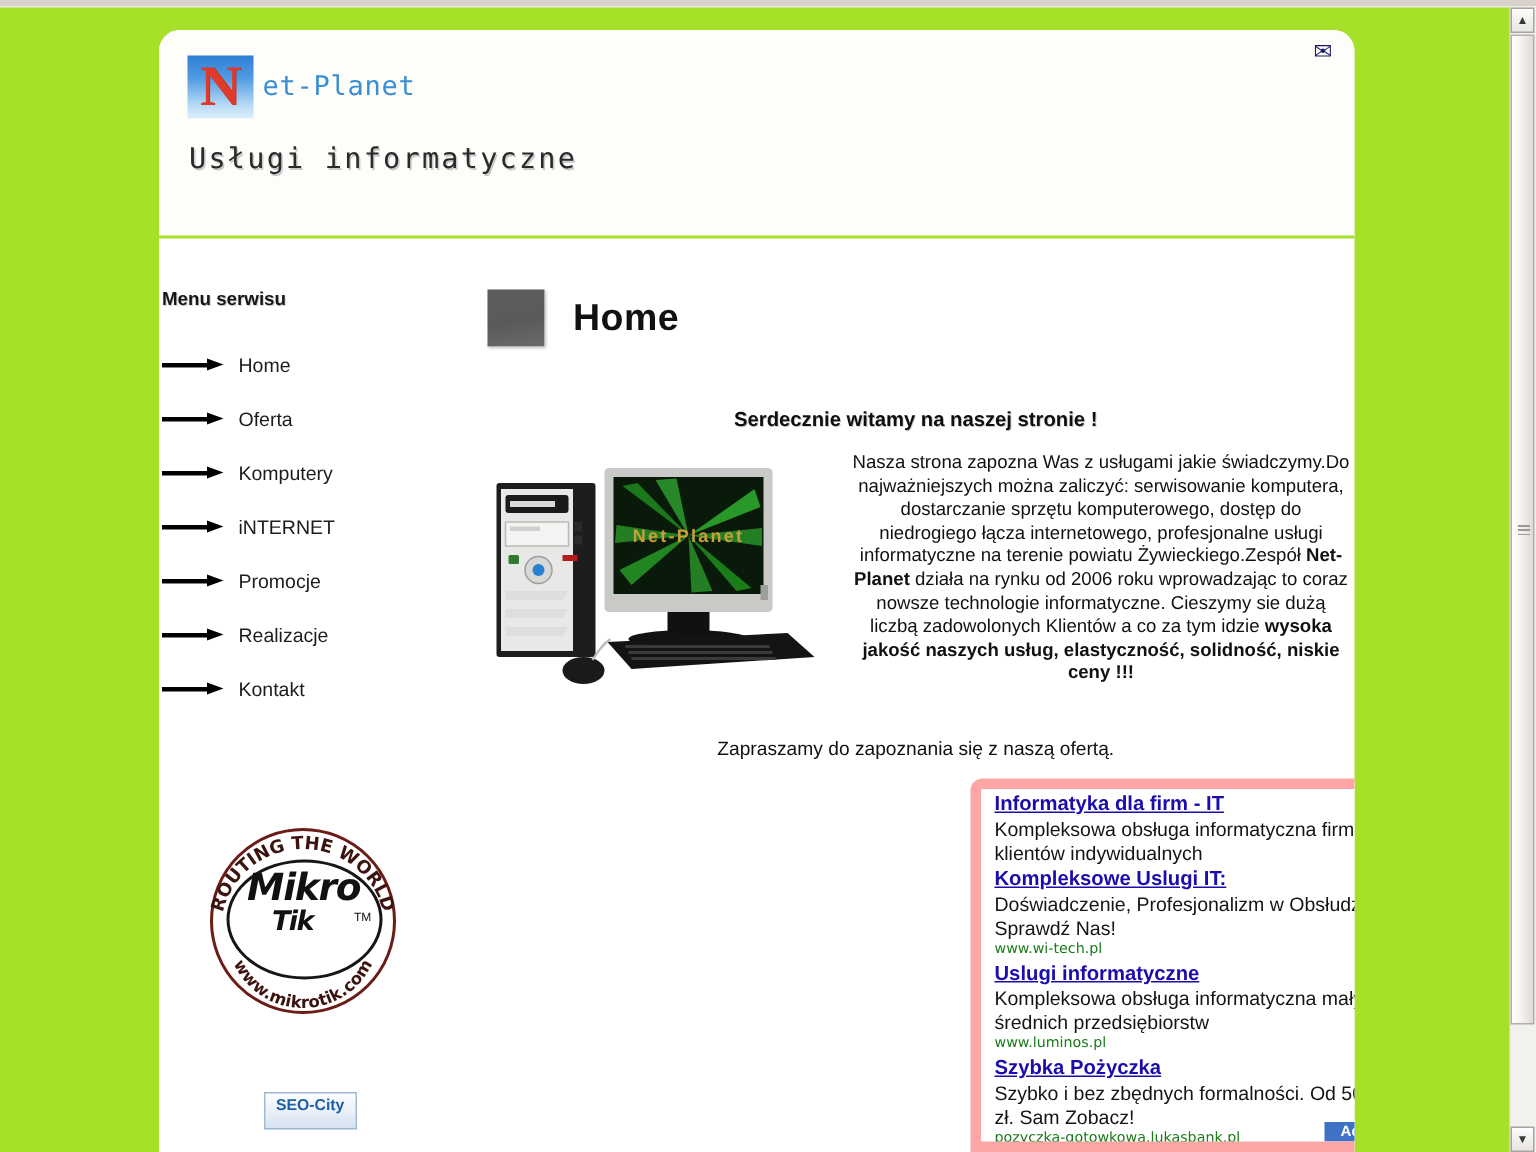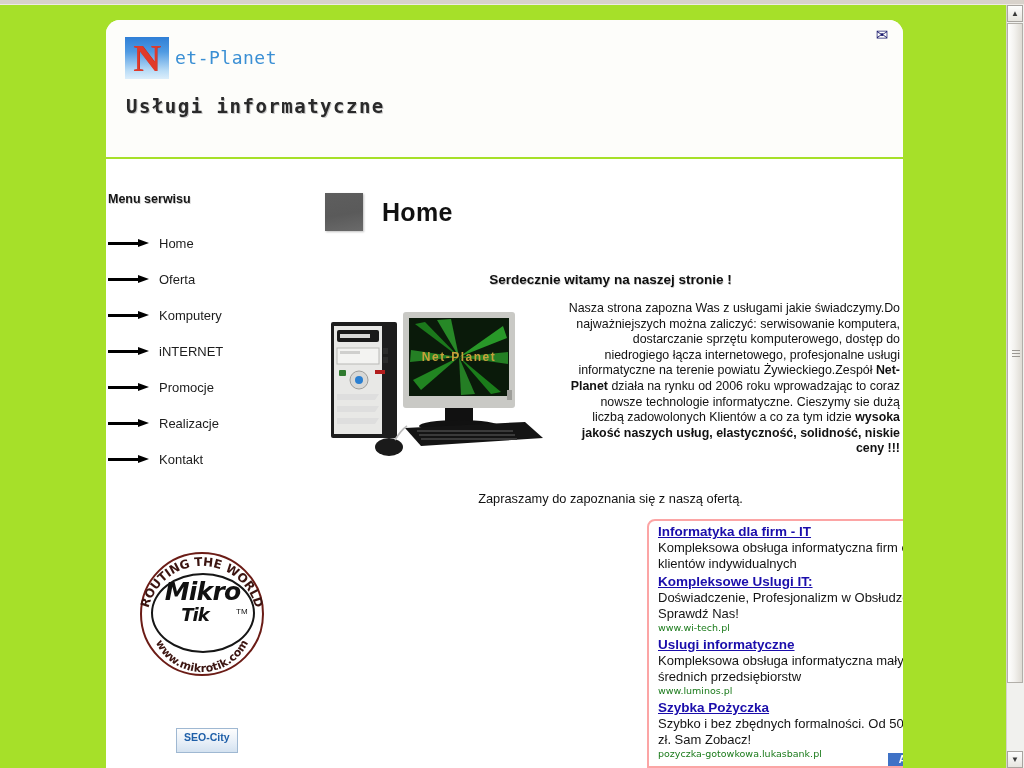--- a/index.html
+++ b/index.html
@@ -96,21 +96,21 @@
     letter-spacing: 0.5px;
     margin-left: 6px;
     padding-bottom: 2px;
   }
   .subtitle {
     position: absolute;
     left: 20px;
     top: 75px;
     font-family: "DejaVu Sans Mono", "Liberation Mono", monospace;
     font-size: 19px;
-    font-weight: bold;
+    font-weight: normal;
     color: #2a2a2a;
     letter-spacing: 1.5px;
     text-shadow: 1px 1px 0 #c9c9c9;
   }
   .header-rule {
     position: absolute;
     left: 0;
     top: 137px;
     width: 797px;
     height: 2px;
@@ -310,40 +310,40 @@
     height: 160px;
   }
   .intro-text {
     position: absolute;
     left: 250px;
     top: 0px;
     width: 332px;
     font-size: 12.4px;
     line-height: 15.6px;
     color: #111;
-    text-align: right;
+    text-align: center;
   }
   .intro-text b { font-weight: bold; }
   .invite {
     position: absolute;
     left: 0; top: 332px;
     width: 585px;
     text-align: center;
     font-size: 12.8px;
     color: #111;
   }
   
   .ads {
     position: absolute;
     left: 329px;
     top: 360px;
     width: 335px;
     height: 249px;
     box-sizing: border-box;
-    border: 2px solid #fca5a5;
+    border: 7px solid #fca5a5;
     border-top-left-radius: 8px;
     border-top-right-radius: 8px;
     background: #ffffff;
     overflow: hidden;
   }
   .ad {
     padding: 1px 0 0 9px;
   }
   .ad-title {
     display: inline-block;

